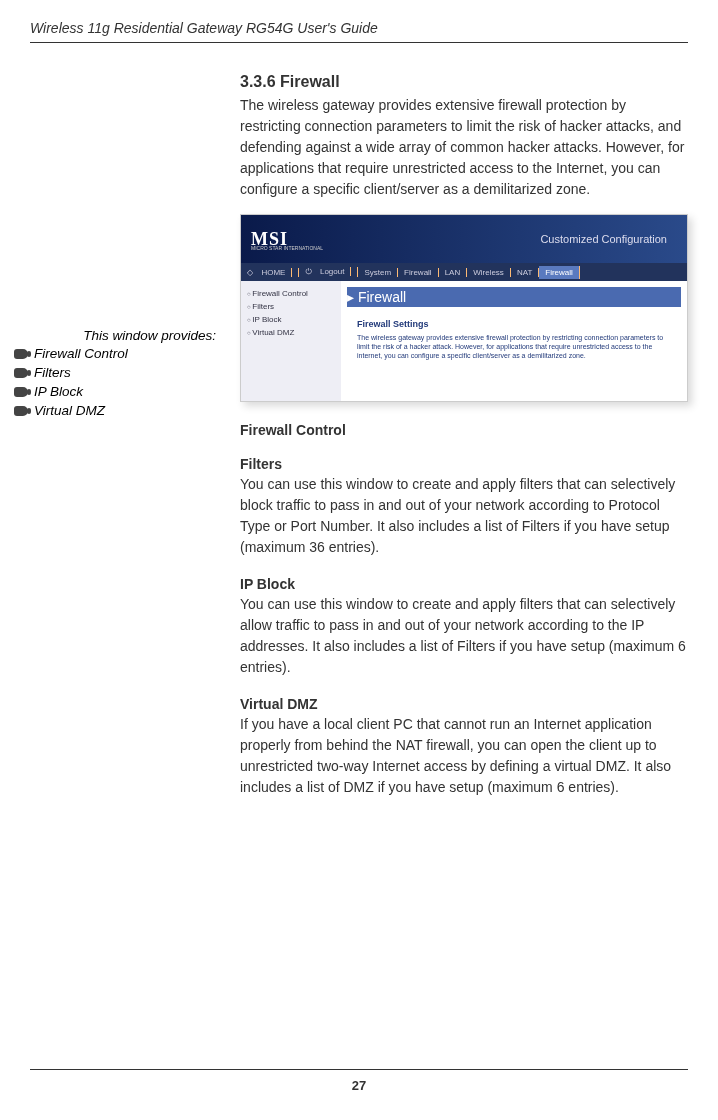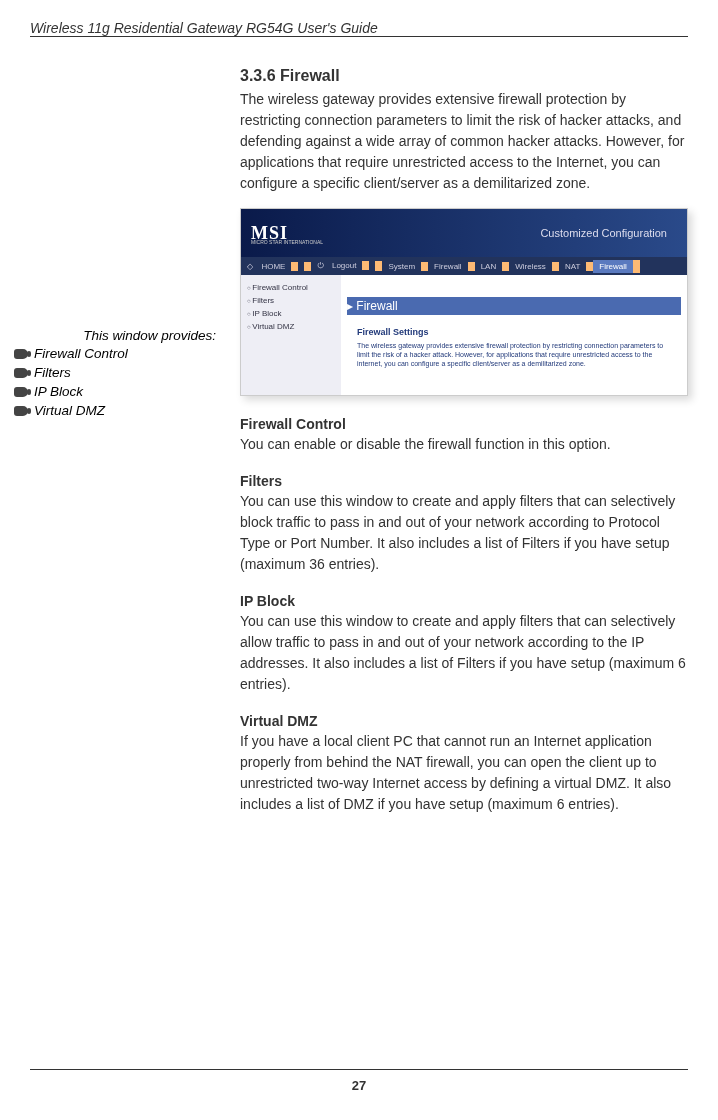--- a/index.html
+++ b/index.html
@@ -12,21 +12,21 @@
       background: #fff;
       width: 718px;
       height: 1120px;
       position: relative;
       padding: 20px 30px;
     }
     .header-title {
       font-style: italic;
       font-size: 14px;
       color: #333;
-      padding-bottom: 0;
+      padding-bottom: 6px;
       border-bottom: 1px solid #333;
       margin-bottom: 30px;
     }
     .content-area {
       display: flex;
       gap: 0;
     }
     .left-col {
       width: 210px;
       flex-shrink: 0;
@@ -84,21 +84,21 @@
     .nav-bar {
       background: #22335c;
       height: 18px;
       display: flex;
       align-items: center;
       font-size: 8px;
       color: #ccd;
     }
     .nav-bar span {
       padding: 0 6px;
-      border-right: 7px solid #fdba74;
+      border-right: 1px solid #fdba74;
     }
     .nav-bar .active-tab {
       background: #5a7abf;
       color: #fff;
       padding: 2px 6px;
     }
     .screenshot-body {
       display: flex;
       background: #fff;
       min-height: 120px;
@@ -118,24 +118,23 @@
       font-size: 6px;
     }
     .screenshot-main {
       flex: 1;
       padding: 6px;
       background: #fff;
     }
     .screenshot-panel-head {
       background: #4a6ab0;
       color: #fff;
-      font-size: 12px;
+      font-size: 14px;
       padding: 2px 0;
       margin-bottom: 8px;
-      margin-top: 16px;
     }
     .screenshot-settings-title {
       color: #223a7a;
       font-size: 9px;
       font-weight: bold;
       margin-bottom: 4px;
     }
     .screenshot-settings-text {
       color: #223a7a;
       font-size: 7px;
@@ -254,21 +253,20 @@
           <div style="padding: 4px 10px;">
             <div class="screenshot-settings-title">Firewall Settings</div>
             <div class="screenshot-settings-text">The wireless gateway provides extensive firewall protection by restricting connection parameters to limit the risk of a hacker attack. However, for applications that require unrestricted access to the internet, you can configure a specific client/server as a demilitarized zone.</div>
           </div>
         </div>
       </div>
     </div>
 
     <div class="sub-section">
       <div class="sub-title">Firewall Control</div>
-      <div class="sub-body">You can enable or disable the firewall function in this option.</div>
     </div>
 
     <div class="sub-section">
       <div class="sub-title">Filters</div>
       <div class="sub-body">You can use this window to create and apply filters that can selectively block traffic to pass in and out of your network according to Protocol Type or Port Number.  It also includes a list of Filters if you have setup (maximum 36 entries).</div>
     </div>
 
     <div class="sub-section">
       <div class="sub-title">IP Block</div>
       <div class="sub-body">You can use this window to create and apply filters that can selectively allow traffic to pass in and out of your network according to the IP addresses.  It also includes a list of Filters if you have setup (maximum 6 entries).</div>

